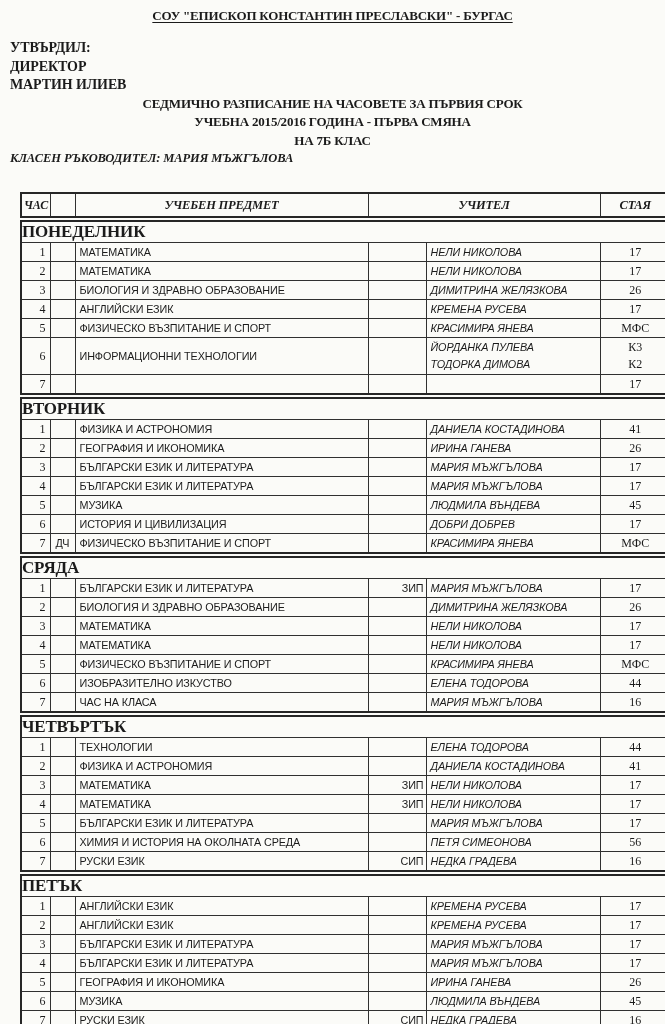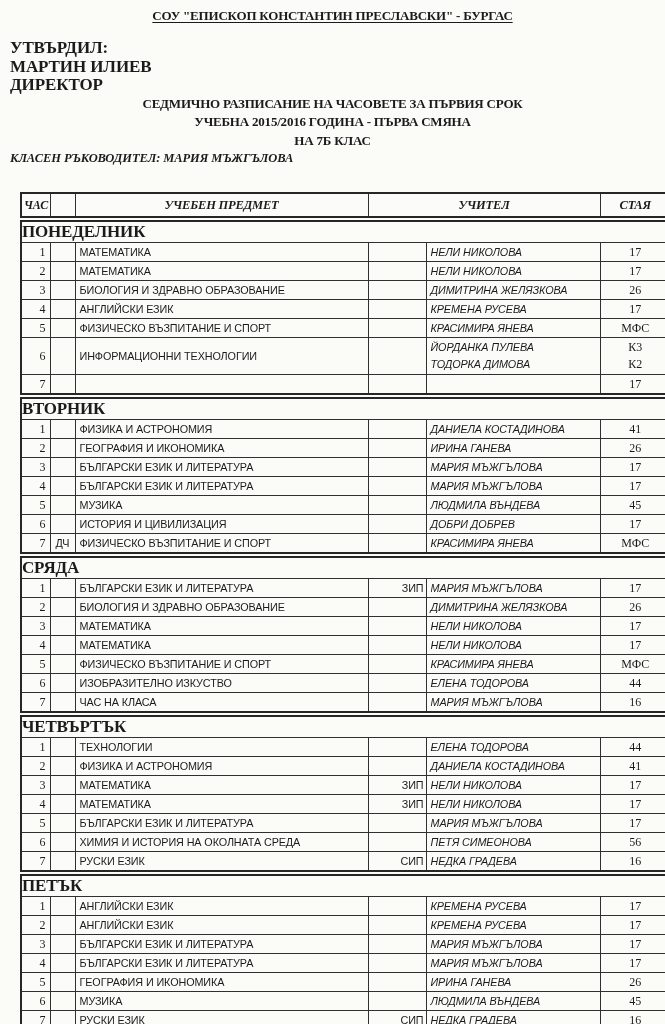--- a/index.html
+++ b/index.html
@@ -17,21 +17,21 @@
     text-align:center;
     font-weight:bold;
     font-size:13px;
     letter-spacing:-0.2px;
     text-decoration:underline;
     text-underline-offset:2px;
   }
   .approved{
     margin:15px 0 0 10px;
     font-weight:bold;
-    font-size:17px;
+    font-size:14px;
     line-height:18.5px;
     letter-spacing:-0.1px;
   }
   .main-title{
     text-align:center;
     font-weight:bold;
     font-size:13px;
     line-height:18.5px;
     letter-spacing:-0.2px;
   }
@@ -98,22 +98,22 @@
 </style>
 </head>
 <body>
 
 <div class="page">
 
   <div class="school">СОУ "ЕПИСКОП КОНСТАНТИН ПРЕСЛАВСКИ" - БУРГАС</div>
 
   <div class="approved">
     <div>УТВЪРДИЛ:</div>
+    <div>ДИРЕКТОР</div>
     <div>МАРТИН ИЛИЕВ</div>
-    <div>ДИРЕКТОР</div>
   </div>
 
   <div class="main-title">
     <div>СЕДМИЧНО РАЗПИСАНИЕ НА ЧАСОВЕТЕ ЗА ПЪРВИЯ СРОК</div>
     <div>УЧЕБНА 2015/2016 ГОДИНА - ПЪРВА СМЯНА</div>
     <div>НА 7Б КЛАС</div>
   </div>
 
   <div class="class-teacher">КЛАСЕН РЪКОВОДИТЕЛ: МАРИЯ МЪЖГЪЛОВА</div>
 

